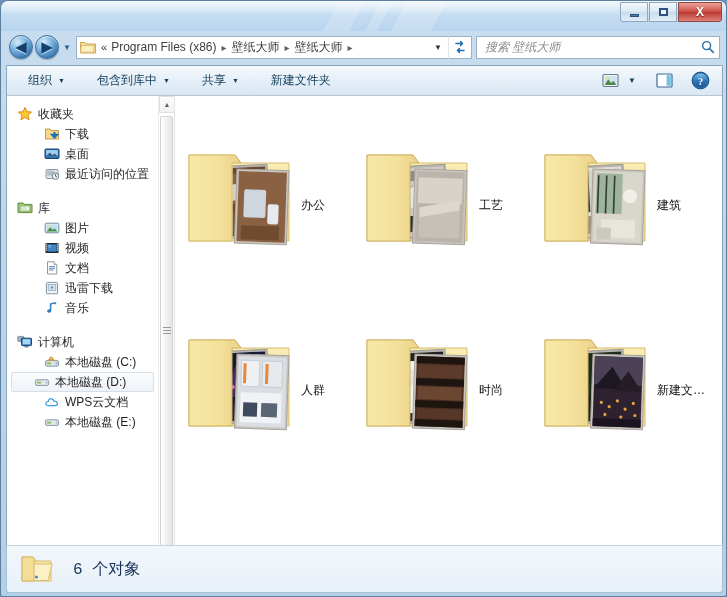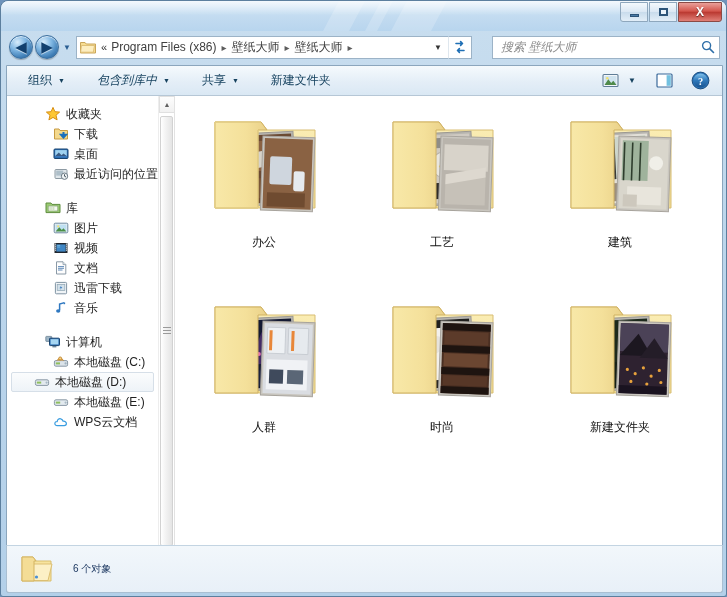--- a/index.html
+++ b/index.html
@@ -100,21 +100,21 @@
     width: 16px; display: flex; align-items: center; justify-content: center;
     color: #333; font-size: 8px;
   }
   #refresh-btn {
     width: 24px; height: 23px; background:#fff;
     border: 1px solid #9cb3c7; border-left: 1px solid #dfe7ee;
     display:flex; align-items:center; justify-content:center;
     color:#1f6fb5; font-size:13px;
   }
   #search-box {
-    flex: 1 1 auto; height: 23px; margin-left: 20px;
+    flex: 1 1 auto; height: 23px; margin-left: 4px;
     background: #fff; border: 1px solid #9cb3c7;
     display: flex; align-items: center; padding: 0 4px 0 8px;
   }
   #search-input {
     flex:1; border:none; outline:none; font-size:12px;
     font-style: italic; color:#8c8c8c;
     font-family:"Liberation Sans", sans-serif; background:transparent;
   }
   #search-input::placeholder { color:#8c8c8c; font-style: italic; }
   #search-icon { color:#2f6fa8; font-size:13px; }
@@ -154,24 +154,23 @@
     border-right: 1px solid #e2e2e2;
     position: relative;
     overflow: hidden;
   }
   #nav-scroll-area { position:absolute; left:0; top:0; right:16px; bottom:0; padding-top: 8px; }
   .nav-group { margin-bottom: 2px; }
   .nav-row {
     display:flex; align-items:center; height: 20px;
     padding-left: 22px; font-size: 12px; color: #1f1f1f;
     white-space: nowrap;
-    margin-left: 28px;
   }
   .nav-row.root { padding-left: 10px; font-weight: normal; }
-  .nav-row.child { padding-left: 18px; }
+  .nav-row.child { padding-left: 37px; }
   .nav-row .nav-ico { width: 16px; height: 16px; margin-right: 5px; flex:0 0 auto; position: relative; }
   .nav-row.selected {
     background: linear-gradient(180deg,#fbfcfd 0%, #eef3f8 100%);
     border: 1px solid #d6dfe8;
     border-radius: 2px;
     margin: 0 4px 0 4px;
     padding-left: 22px;
     height: 20px;
   }
   .nav-spacer { height: 12px; }
@@ -202,41 +201,41 @@
   
   #filelist {
     flex: 1; height: 100%;
     background: #fff;
     padding: 8px 0 0 0;
     display: flex; flex-wrap: wrap;
     align-content: flex-start;
   }
   .file-item {
     width: 178px; height: 185px;
-    display: flex; flex-direction: column; align-items: center;
+    display: flex; flex-direction: row; align-items: center;
     padding-top: 8px;
   }
   .folder-thumb { width: 126px; height: 112px; position: relative; }
   .file-label {
     margin-top: 10px; font-size: 12px; color: #111;
     text-align: center; max-width: 150px;
     white-space: nowrap; overflow: hidden; text-overflow: ellipsis;
   }
 
   
   #statusbar {
     position:absolute; left:5px; bottom:3px;
     width: 717px; height: 48px;
     background: linear-gradient(180deg,#f2f7fb 0%, #e8f0f8 100%);
     border: 1px solid #a9bfd2; border-top: 1px solid #c3d4e2;
     border-radius: 0 0 3px 3px;
     display: flex; align-items: center; padding-left: 12px;
   }
   #status-folder-icon { width: 36px; height: 32px; position: relative; margin-right: 18px; }
-  #status-text { font-size: 10px; color: #16325c; }
+  #status-text { font-size: 16px; color: #16325c; font-family: Liberation Mono, monospace; }
 
   svg { display:block; }
 </style>
 </head>
 <body>
 
 <div id="window">
 
   <div id="glass-top"></div>
   <div id="glass-sheen"></div>
@@ -305,21 +304,21 @@
     </div>
   </div>
 
   <div id="client">
 
     <div id="cmdbar">
       <div class="cmd-item">
         <span>组织</span>
         <span class="cmd-caret">▼</span>
       </div>
-      <div class="cmd-item" style="margin-left:14px;font-style:italic;">
+      <div class="cmd-item" style="margin-left:14px;">
         <span>包含到库中</span>
         <span class="cmd-caret">▼</span>
       </div>
       <div class="cmd-item" style="margin-left:14px;">
         <span>共享</span>
         <span class="cmd-caret">▼</span>
       </div>
       <div class="cmd-item" style="margin-left:14px;font-family:Liberation Mono, monospace;">
         <span>新建文件夹</span>
       </div>
@@ -518,37 +517,37 @@
                   <rect x="2.8" y="7.6" width="4.4" height="2" fill="#8fbf5e"></rect>
                   <circle cx="12.6" cy="8.6" r="1.1" fill="#a7b8c4"></circle>
                 </svg>
               </span>
               <span>本地磁盘 (D:)</span>
             </div>
 
             <div class="nav-row child">
               <span class="nav-ico">
                 <svg width="16" height="16" viewBox="0 0 16 16">
+                  <path d="M4.4 11.6 C2.6 11.6 1.6 10.4 1.9 9.1 C2.2 7.9 3.4 7.4 4.2 7.6
+                           C4.3 5.6 6 4.4 7.7 4.8 C9 5.1 9.8 6.1 10 7.2
+                           C11.8 6.9 13.4 8 13.4 9.6 C13.4 10.8 12.4 11.6 11.2 11.6 Z" fill="none" stroke="#3a9de0" stroke-width="1.2" stroke-linejoin="round"></path>
+                </svg>
+              </span>
+              <span>WPS云文档</span>
+            </div>
+
+            <div class="nav-row child">
+              <span class="nav-ico">
+                <svg width="16" height="16" viewBox="0 0 16 16">
                   <rect x="1.4" y="5.8" width="13.2" height="5.6" rx="1.6" fill="#e3eaef" stroke="#8a99a6" stroke-width="1"></rect>
                   <rect x="2.8" y="7.6" width="4.4" height="2" fill="#8fbf5e"></rect>
                   <circle cx="12.6" cy="8.6" r="1.1" fill="#a7b8c4"></circle>
                 </svg>
               </span>
               <span>本地磁盘 (E:)</span>
-            </div>
-
-            <div class="nav-row child">
-              <span class="nav-ico">
-                <svg width="16" height="16" viewBox="0 0 16 16">
-                  <path d="M4.4 11.6 C2.6 11.6 1.6 10.4 1.9 9.1 C2.2 7.9 3.4 7.4 4.2 7.6
-                           C4.3 5.6 6 4.4 7.7 4.8 C9 5.1 9.8 6.1 10 7.2
-                           C11.8 6.9 13.4 8 13.4 9.6 C13.4 10.8 12.4 11.6 11.2 11.6 Z" fill="none" stroke="#3a9de0" stroke-width="1.2" stroke-linejoin="round"></path>
-                </svg>
-              </span>
-              <span>WPS云文档</span>
             </div>
           </div>
         </div>
 
         <div id="nav-scrollbar">
           <div class="sb-arrow" id="nav-sb-up">
             <span>▲</span>
           </div>
           <div id="nav-sb-thumb">
             <div id="nav-sb-grip"></div>

